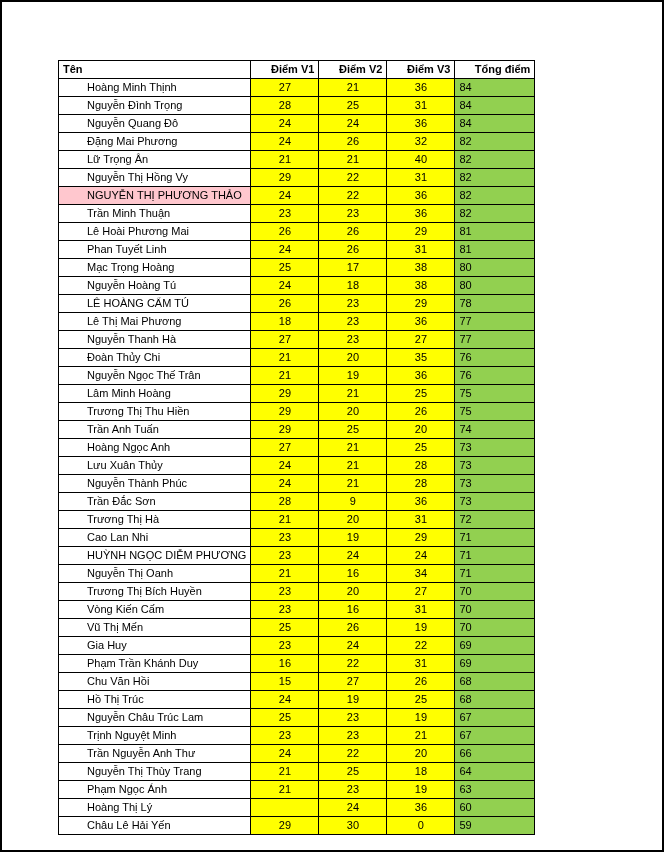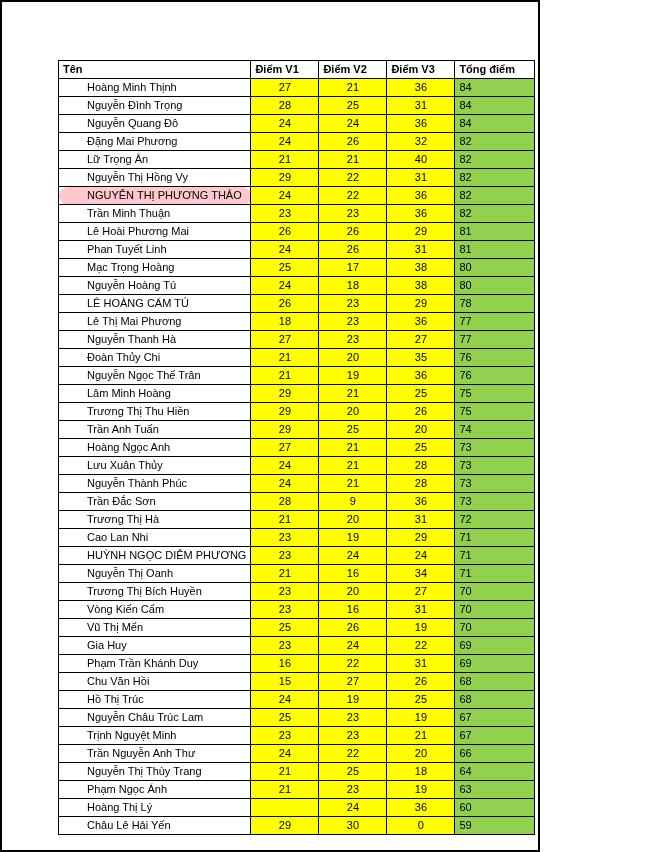--- a/index.html
+++ b/index.html
@@ -10,21 +10,21 @@
   body {
     width: 664px;
     height: 852px;
     font-family: "Liberation Sans", sans-serif;
     position: relative;
   }
   .page {
     position: absolute;
     left: 0;
     top: 0;
-    width: 540px;
+    width: 664px;
     height: 852px;
     border: 2px solid #000000;
     box-sizing: border-box;
     background: #ffffff;
   }
   .table-wrap {
     position: absolute;
     left: 56px;
     top: 58px;
   }
@@ -38,38 +38,37 @@
     color: #000000;
     padding: 0 4px;
     height: 17px;
     line-height: 17px;
     box-sizing: border-box;
     white-space: nowrap;
     overflow: hidden;
   }
   th {
     font-weight: bold;
-    text-align: left;
+    text-align: right;
     background: #ffffff;
   }
   th.name-head {
     text-align: left;
   }
   col.c-name { width: 172px; }
   col.c-v { width: 68px; }
   col.c-total { width: 80px; }
 
   td.name {
     text-align: left;
     background: #ffffff;
     padding-left: 28px;
   }
   td.name.hl {
     background: #ffc7ce;
-    border-radius: 9px;
   }
   td.v {
     text-align: center;
     background: #ffff00;
   }
   td.total {
     text-align: left;
     background: #92d050;
   }
 </style>

